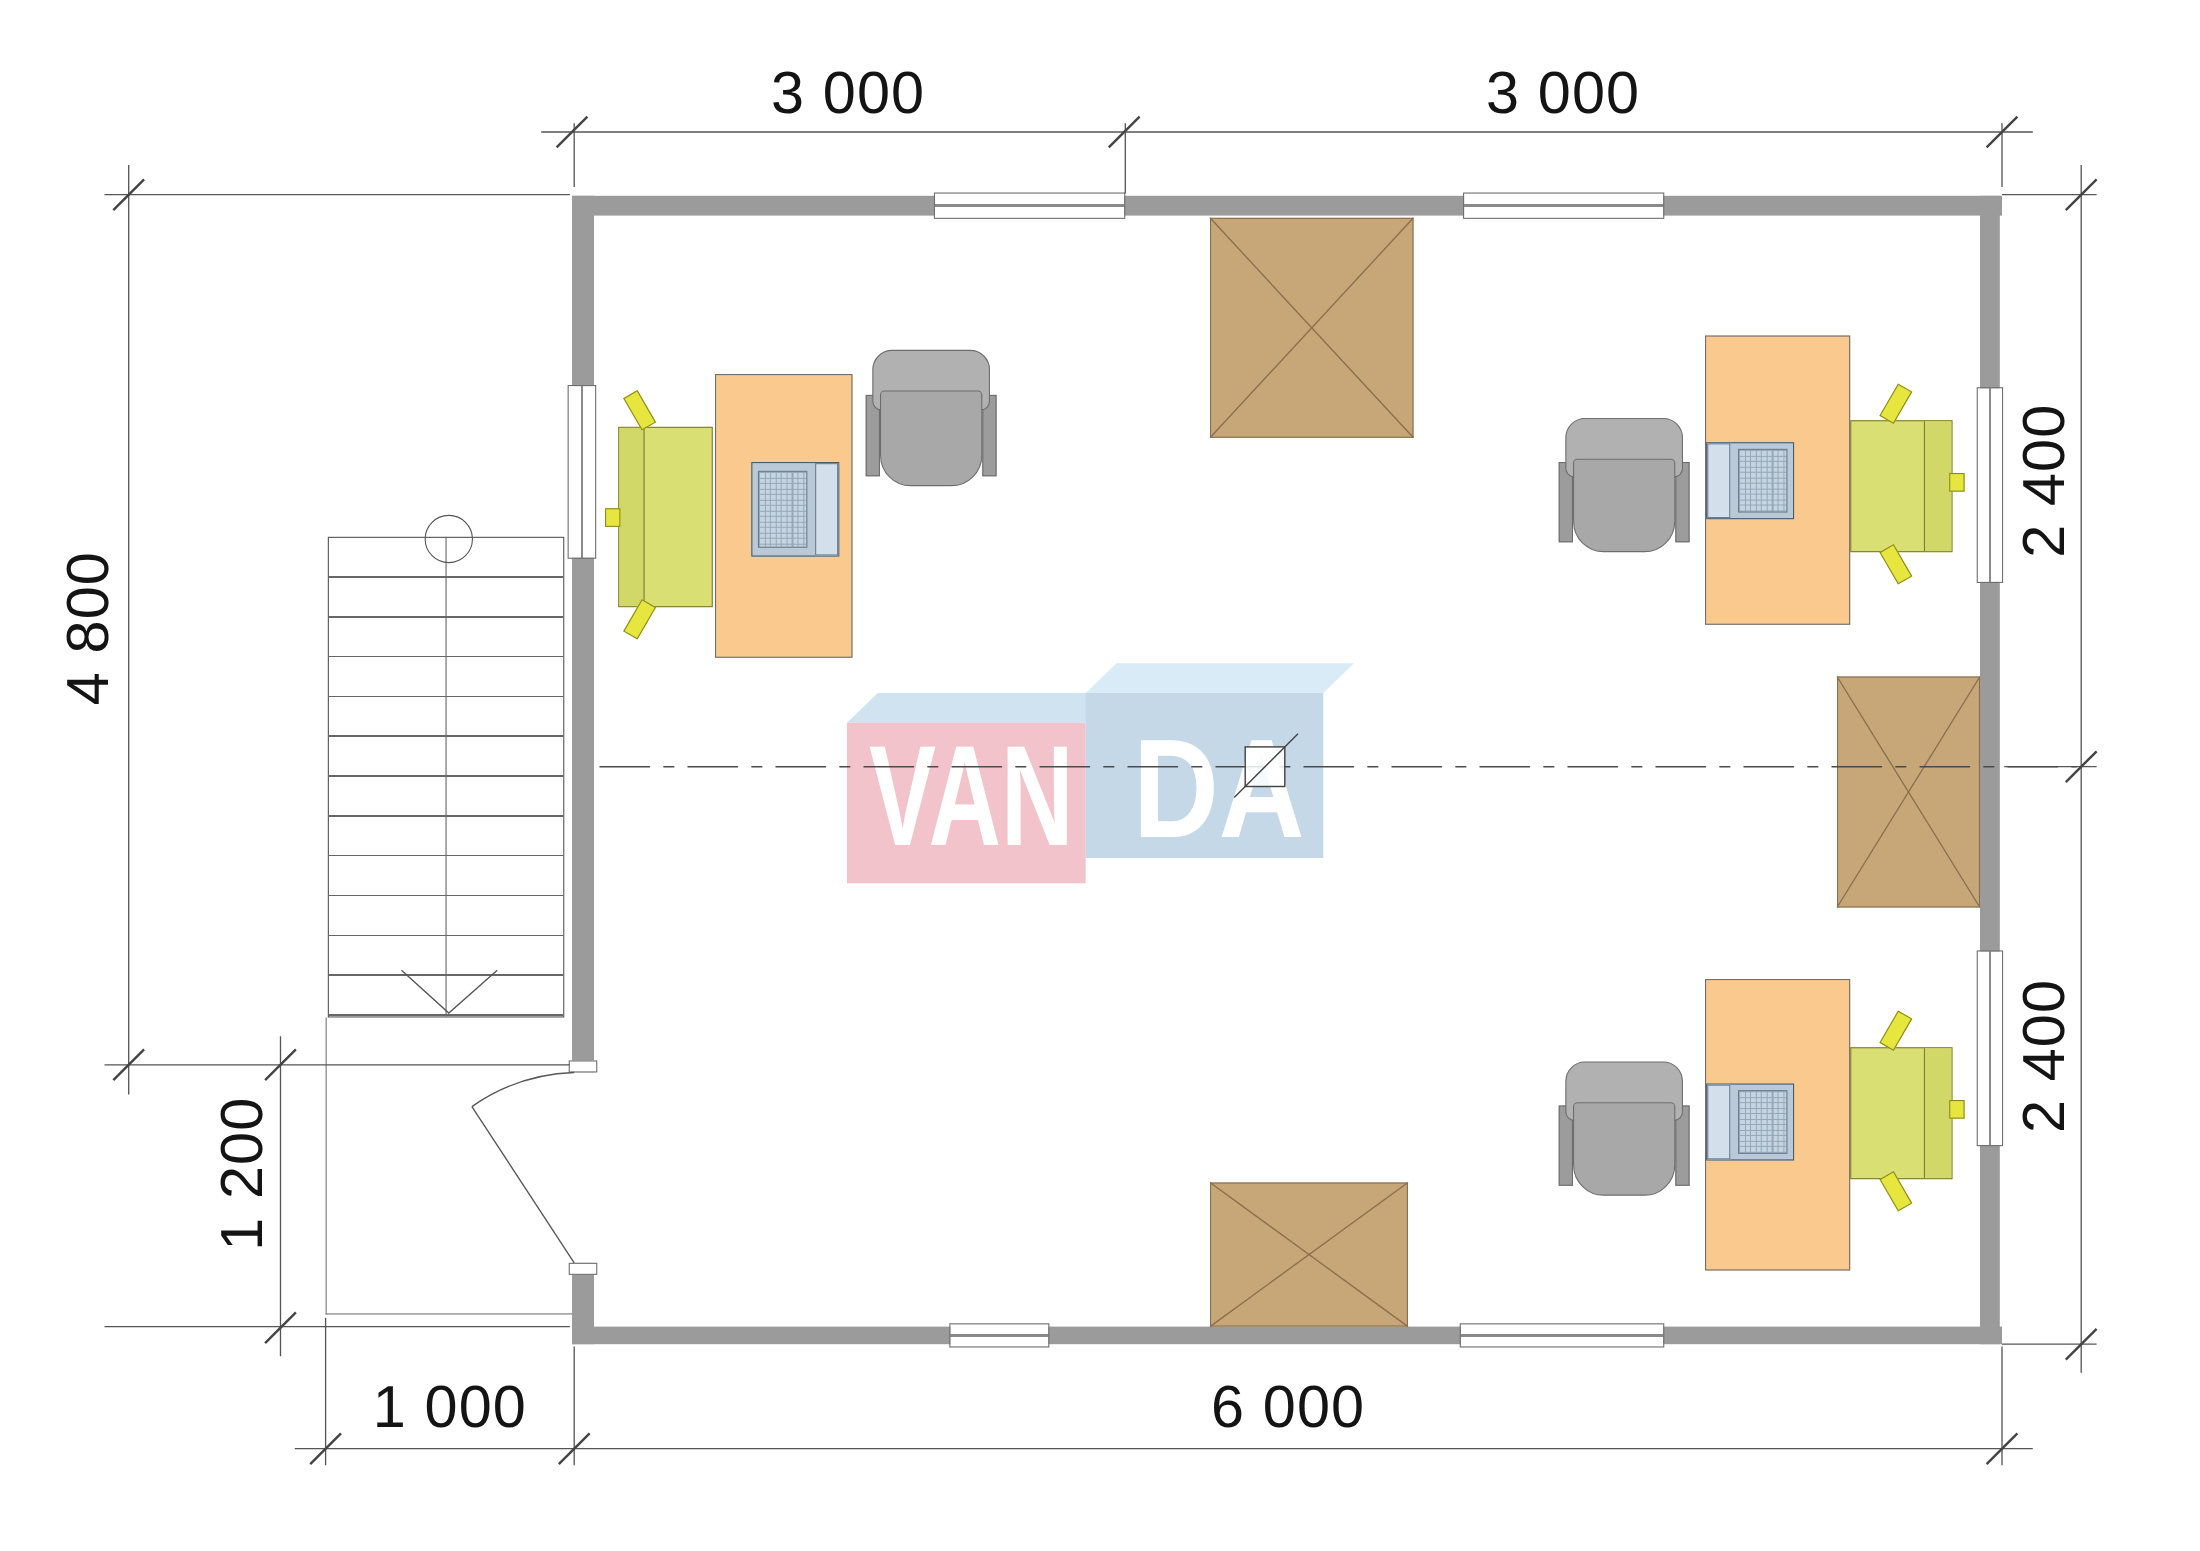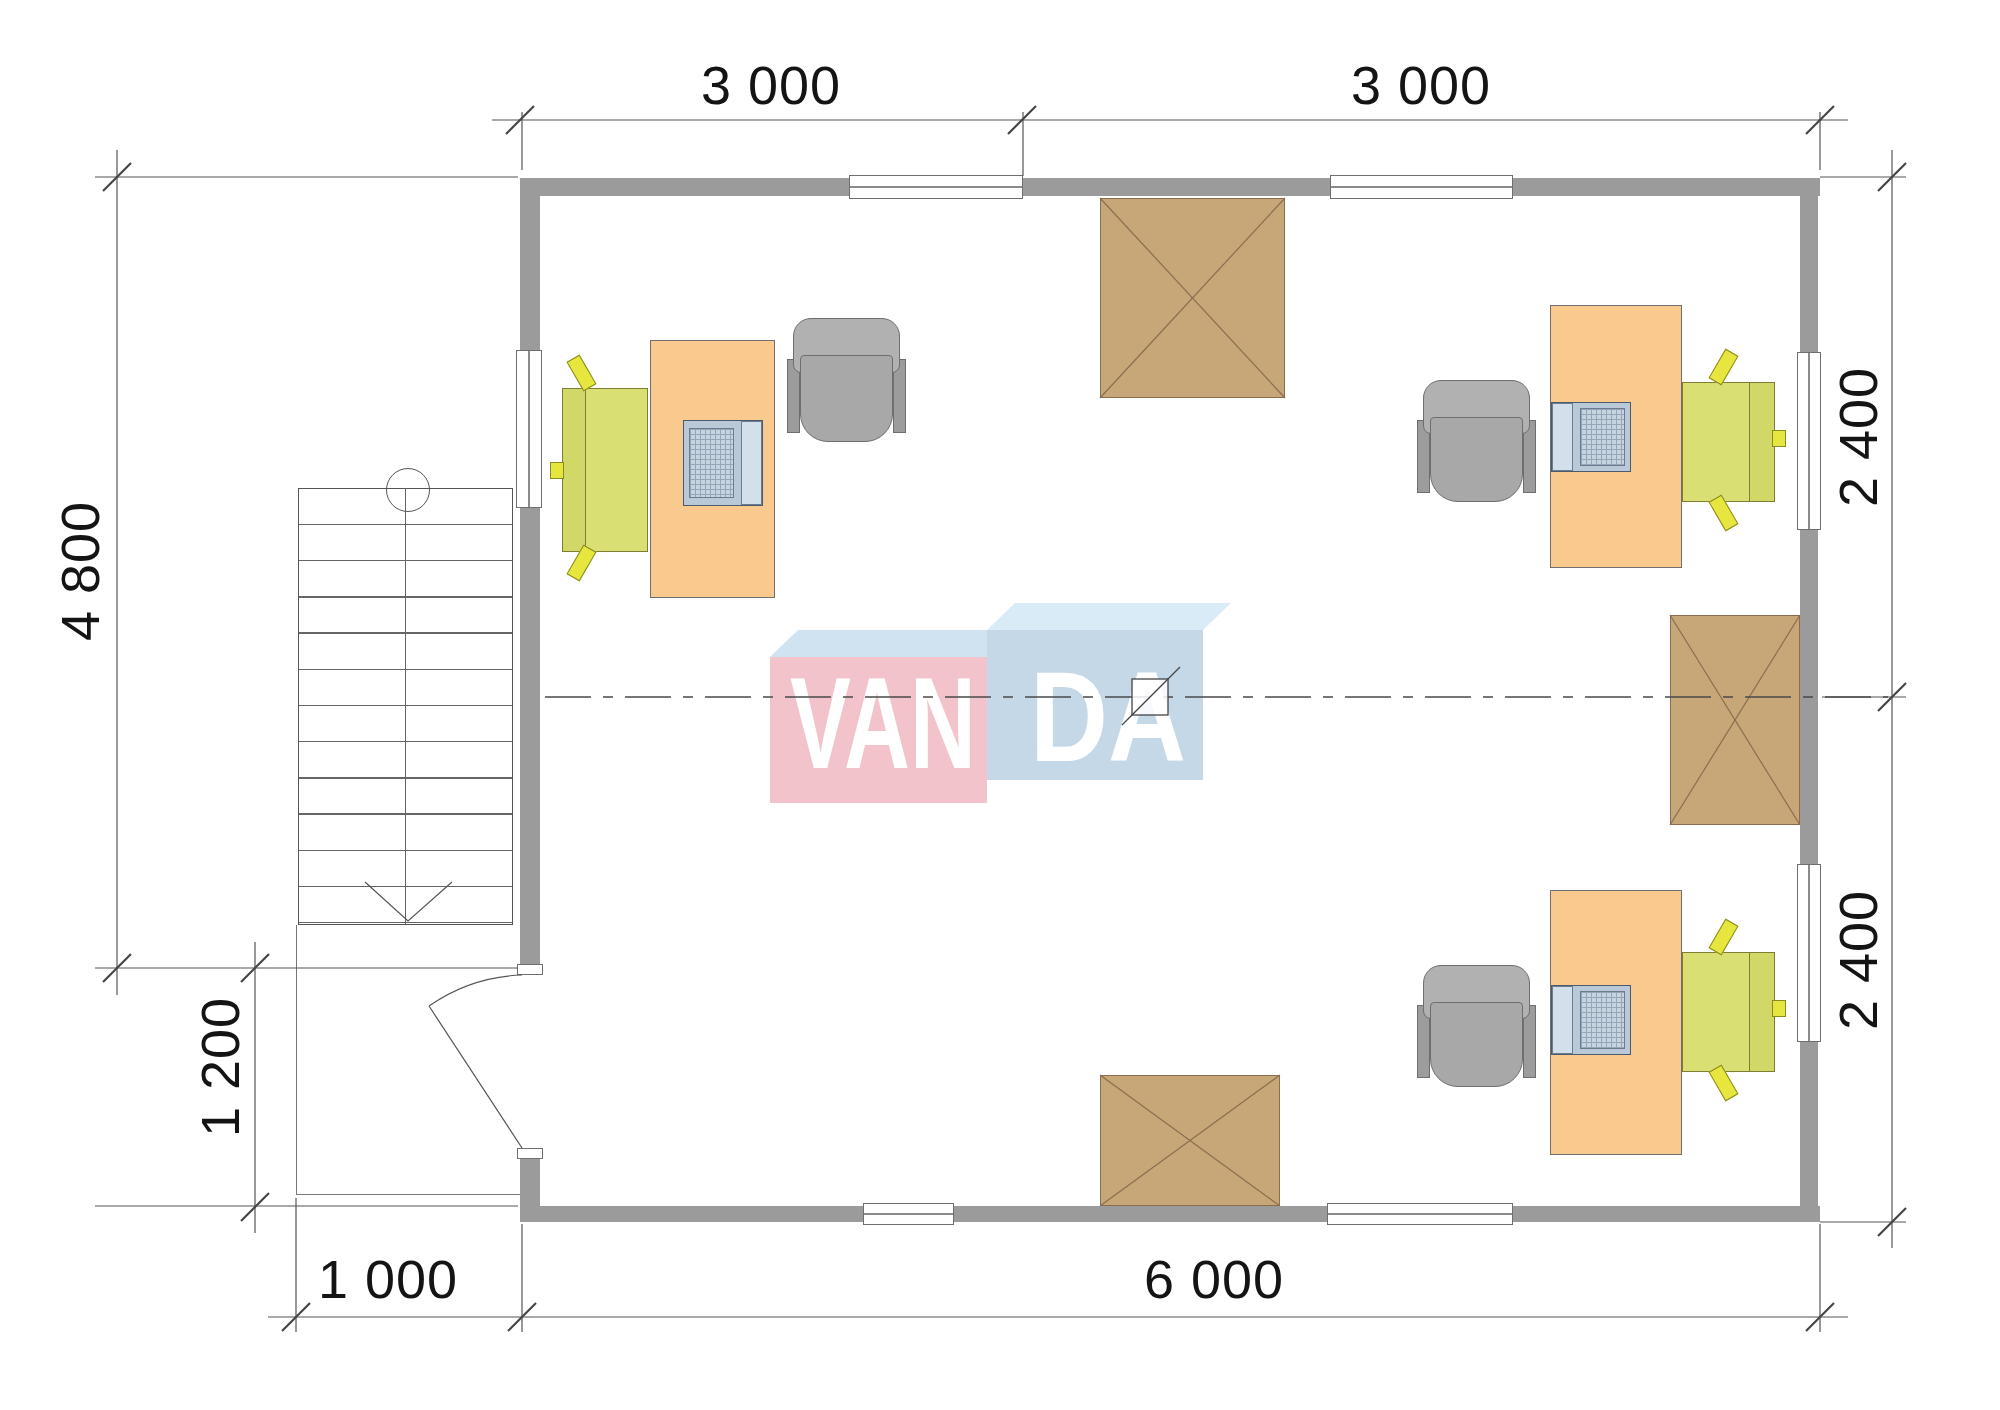--- a/index.html
+++ b/index.html
@@ -210,20 +210,20 @@
 
     <g>
       <line x1="1122" y1="725" x2="1180" y2="667" stroke="#444" stroke-width="1.3"></line>
       <rect x="1132" y="679" width="36" height="36" fill="#ffffff" fill-opacity="0.85" stroke="#444" stroke-width="1.3"></rect>
       <line x1="1132" y1="715" x2="1168" y2="679" stroke="#444" stroke-width="1.3"></line>
     </g>
   </svg>
 
   <div class="dim" style="left:771px;top:85px;">3 000</div>
   <div class="dim" style="left:1421px;top:85px;">3 000</div>
-  <div class="dim" style="left:388px;top:1279px;">1 000</div>
-  <div class="dim" style="left:1171px;top:1279px;margin-left:43px;">6 000</div>
+  <div class="dim" style="left:409px;top:1279px;">1 000</div>
+  <div class="dim" style="left:1171px;top:1279px;">6 000</div>
   <div class="dim rot" style="left:80px;top:571px;">4 800</div>
   <div class="dim rot" style="left:220px;top:1067px;">1 200</div>
   <div class="dim rot" style="left:1858px;top:437px;">2 400</div>
   <div class="dim rot" style="left:1858px;top:960px;">2 400</div>
 
 </div>
 
 </body></html>

